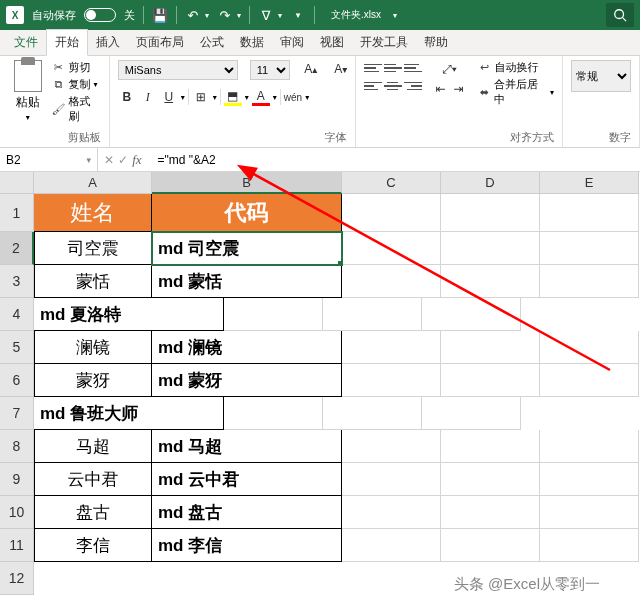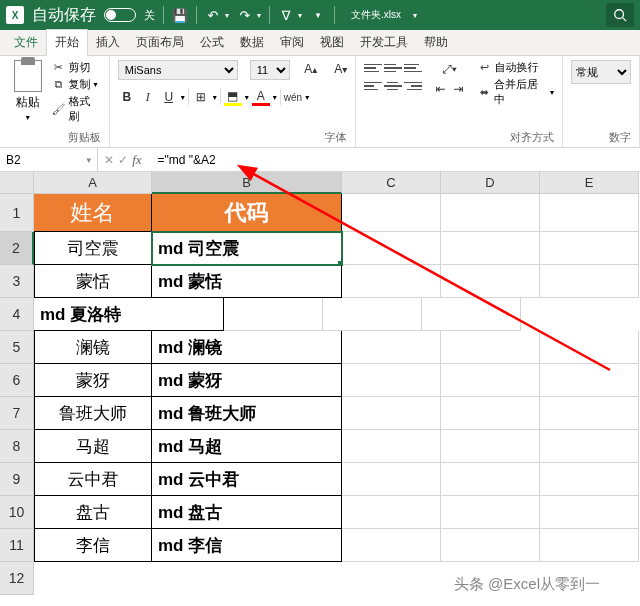--- a/index.html
+++ b/index.html
@@ -1,20 +1,20 @@
 <!DOCTYPE html>
 <html><head>
 <meta charset="utf-8">
 <style>
   * { box-sizing: border-box; margin: 0; padding: 0; }
   body { font-family: "Microsoft YaHei", sans-serif; font-size: 12px; background: #fff; width: 640px; height: 606px; overflow: hidden; position: relative; }
   
   .titlebar { height: 30px; background: #217346; color: #fff; display: flex; align-items: center; padding: 0 6px; gap: 8px; }
   .titlebar .xl-logo { width: 18px; height: 18px; background: #fff; color: #217346; font-weight: bold; font-size: 10px; display: flex; align-items: center; justify-content: center; border-radius: 2px; }
-  .titlebar .autosave-label { font-size: 16px; }
+  .titlebar .autosave-label { font-size: 11px; }
   .titlebar .toggle { width: 32px; height: 14px; border: 1px solid #fff; border-radius: 8px; position: relative; }
   .titlebar .toggle::after { content:""; position:absolute; left:1px; top:1px; width:10px; height:10px; background:#fff; border-radius:50%; }
   .titlebar .sep { width:1px; height:18px; background: rgba(255,255,255,0.4); }
   .titlebar .ticon { width:16px; height:16px; display:flex; align-items:center; justify-content:center; font-size:13px; }
   .titlebar .caret { font-size:8px; margin-left:-4px; }
   .titlebar .fname { margin-left: 8px; font-size: 10px; }
   .titlebar .search { margin-left:auto; width:28px; height:24px; background:#1a5c38; display:flex; align-items:center; justify-content:center; border-radius:2px 0 0 2px; }
   
   .tabs { height: 26px; background: #f3f2f1; display:flex; align-items:flex-end; padding: 0 6px; border-bottom: 1px solid #d4d4d4; }
   .tabs .tab { padding: 4px 8px; font-size: 12px; color:#333; cursor:pointer; }
@@ -225,21 +225,21 @@
             <span>合并后居中</span>
             <span style="font-size:8px;"> ▾</span>
           </div>
       </div>
     </div>
     <div class="glabel">对齐方式</div>
   </div>
 
   <div class="group">
     <div class="gbody" style="flex-direction:column;">
-      <select style="width:60px; font-size:11px; height:24px; border:1px solid #ccc;"><option>常规</option></select>
+      <select style="width:60px; font-size:11px; height:32px; border:1px solid #ccc;"><option>常规</option></select>
     </div>
     <div class="glabel">数字</div>
   </div>
 </div>
 
 <div class="namebox-row">
   <div class="namebox">
     <span>B2</span>
     <span style="font-size:9px; color:#888;">▾</span>
   </div>
@@ -310,21 +310,20 @@
         <div class="cell e" style="border-top: none; border-right: 1px solid rgb(212, 212, 212); border-bottom: 1px solid rgb(212, 212, 212); border-left: none; border-image: initial;"></div>
       </div>
       <div class="row data">
         <div class="cell a">蒙犽</div>
         <div class="cell b">md 蒙犽</div>
         <div class="cell c" style="border-top: none; border-right: 1px solid rgb(212, 212, 212); border-bottom: 1px solid rgb(212, 212, 212); border-left: none; border-image: initial;"></div>
         <div class="cell d" style="border-top: none; border-right: 1px solid rgb(212, 212, 212); border-bottom: 1px solid rgb(212, 212, 212); border-left: none; border-image: initial;"></div>
         <div class="cell e" style="border-top: none; border-right: 1px solid rgb(212, 212, 212); border-bottom: 1px solid rgb(212, 212, 212); border-left: none; border-image: initial;"></div>
       </div>
       <div class="row data">
-        <div class="cell a">鲁班大师</div>
         <div class="cell b">md 鲁班大师</div>
         <div class="cell c" style="border-top: none; border-right: 1px solid rgb(212, 212, 212); border-bottom: 1px solid rgb(212, 212, 212); border-left: none; border-image: initial;"></div>
         <div class="cell d" style="border-top: none; border-right: 1px solid rgb(212, 212, 212); border-bottom: 1px solid rgb(212, 212, 212); border-left: none; border-image: initial;"></div>
         <div class="cell e" style="border-top: none; border-right: 1px solid rgb(212, 212, 212); border-bottom: 1px solid rgb(212, 212, 212); border-left: none; border-image: initial;"></div>
       </div>
       <div class="row data">
         <div class="cell a">马超</div>
         <div class="cell b">md 马超</div>
         <div class="cell c" style="border-top: none; border-right: 1px solid rgb(212, 212, 212); border-bottom: 1px solid rgb(212, 212, 212); border-left: none; border-image: initial;"></div>
         <div class="cell d" style="border-top: none; border-right: 1px solid rgb(212, 212, 212); border-bottom: 1px solid rgb(212, 212, 212); border-left: none; border-image: initial;"></div>

